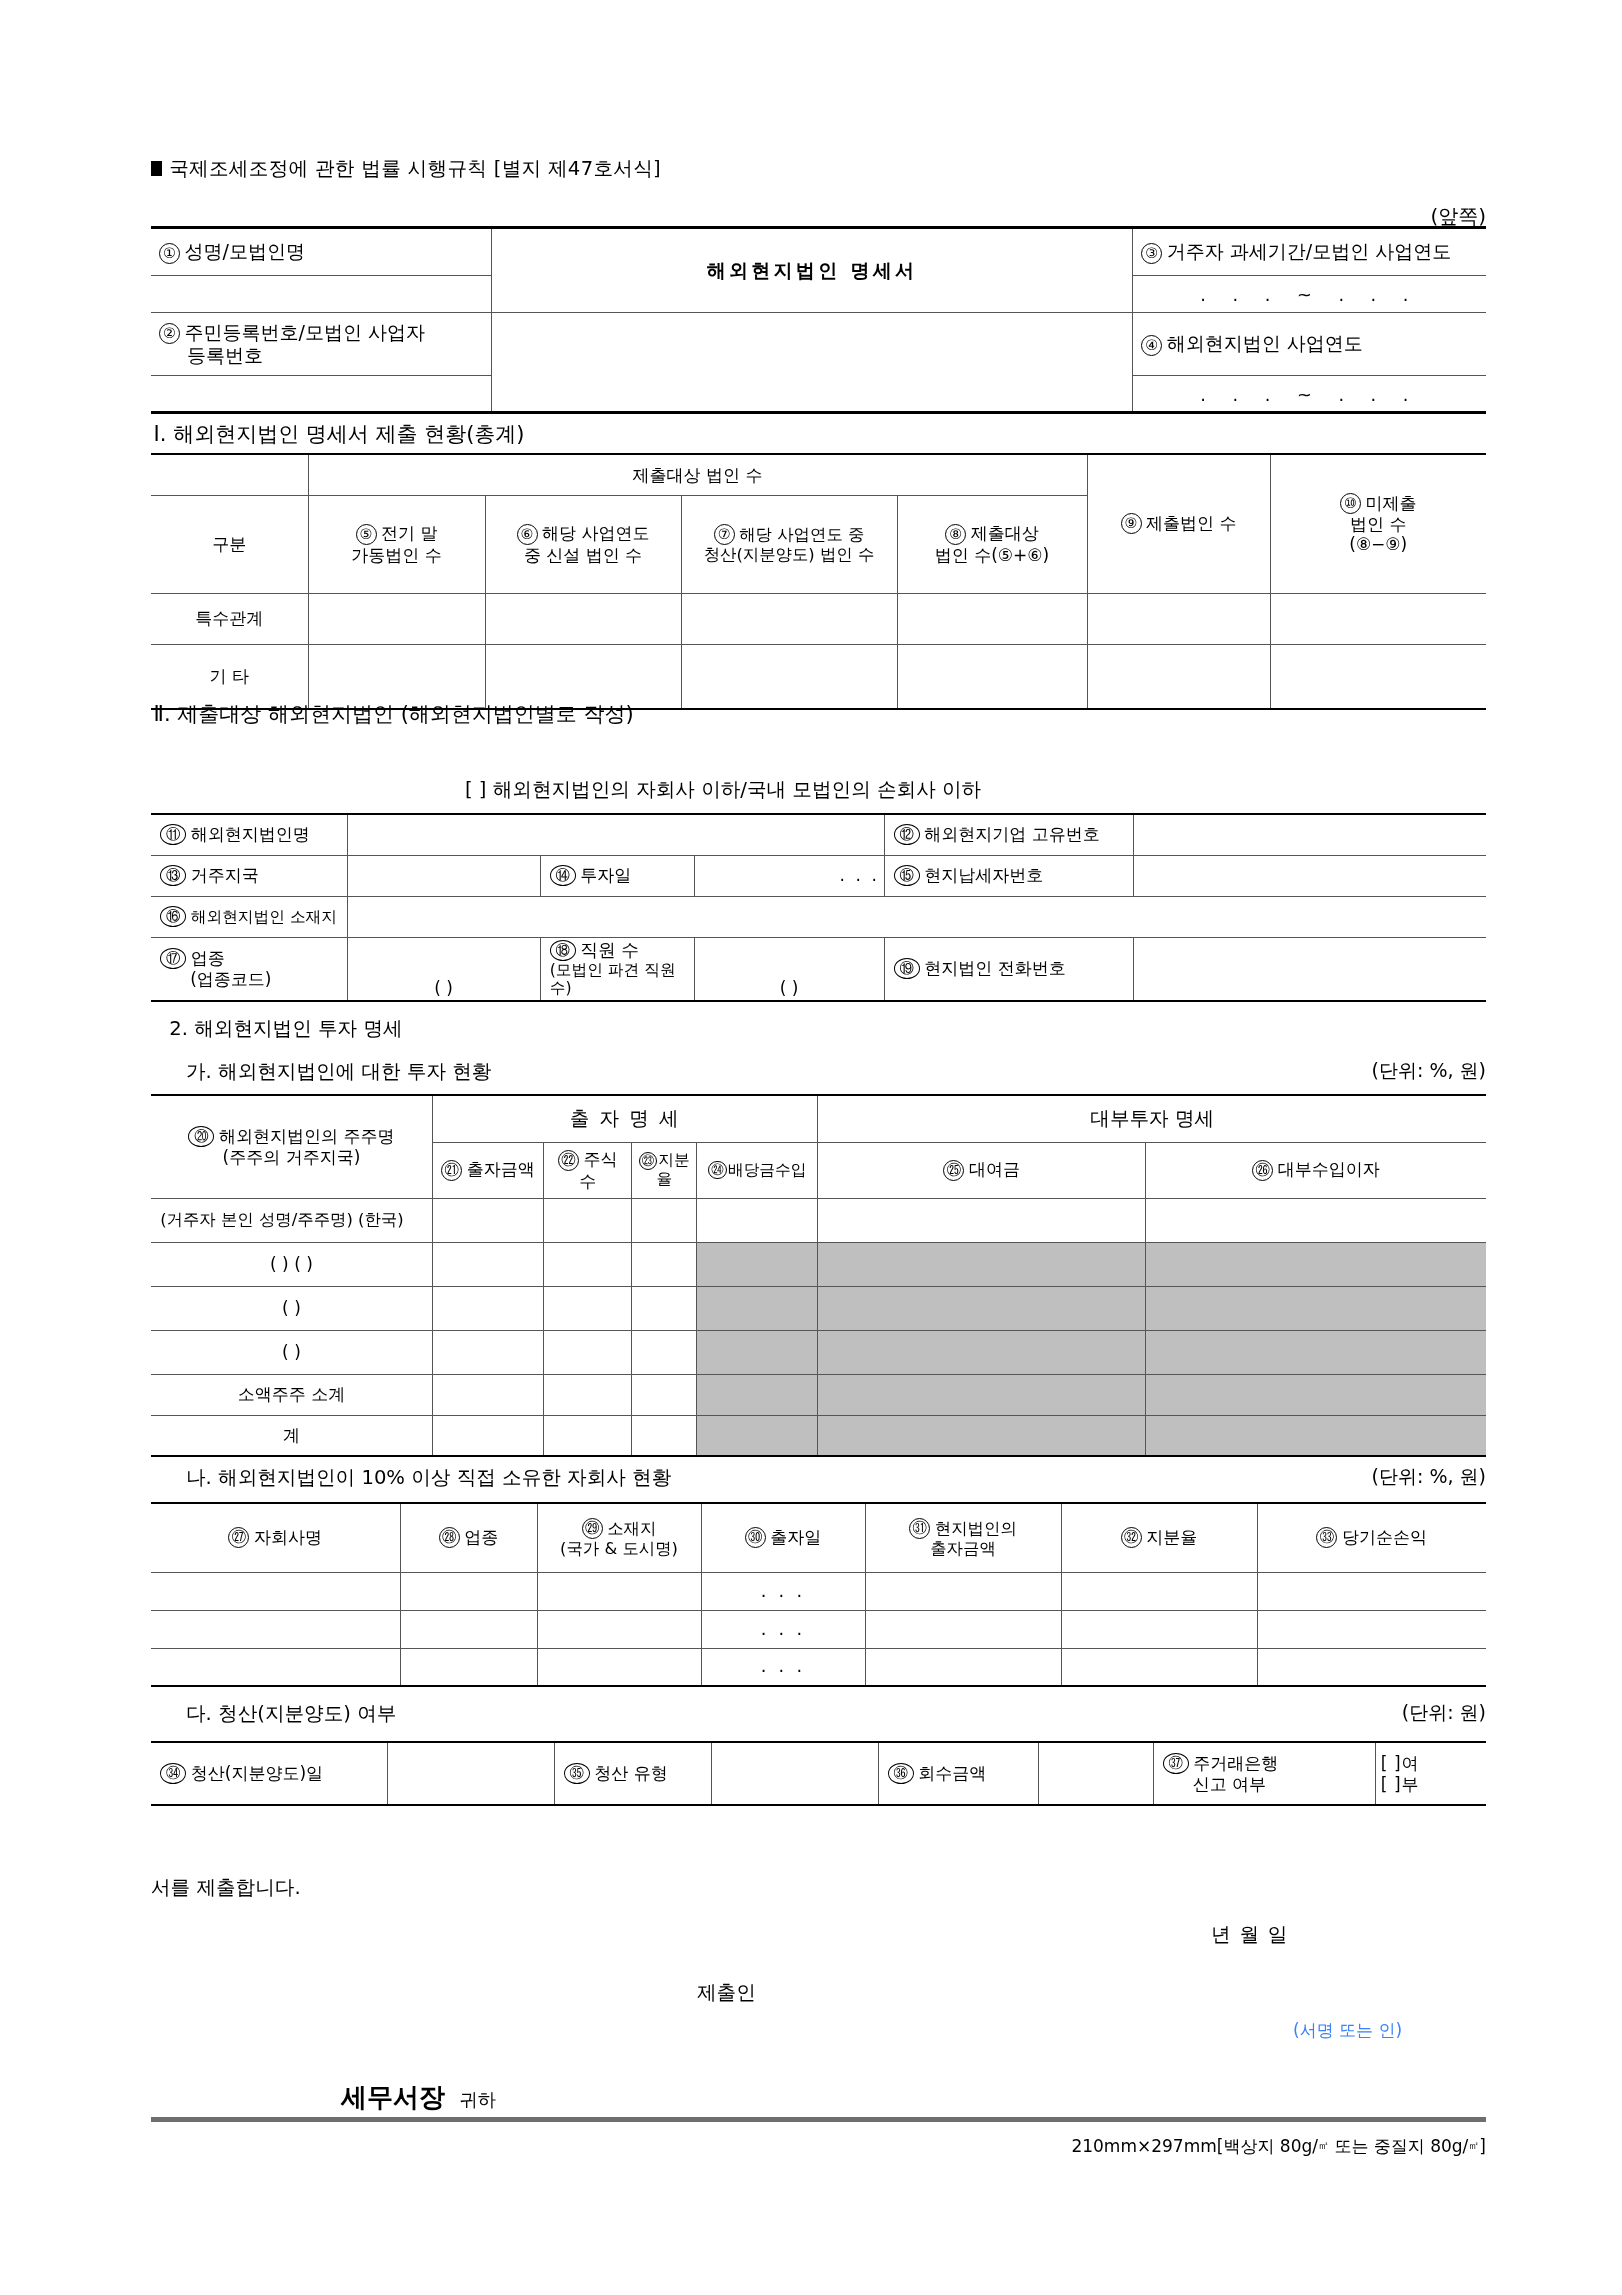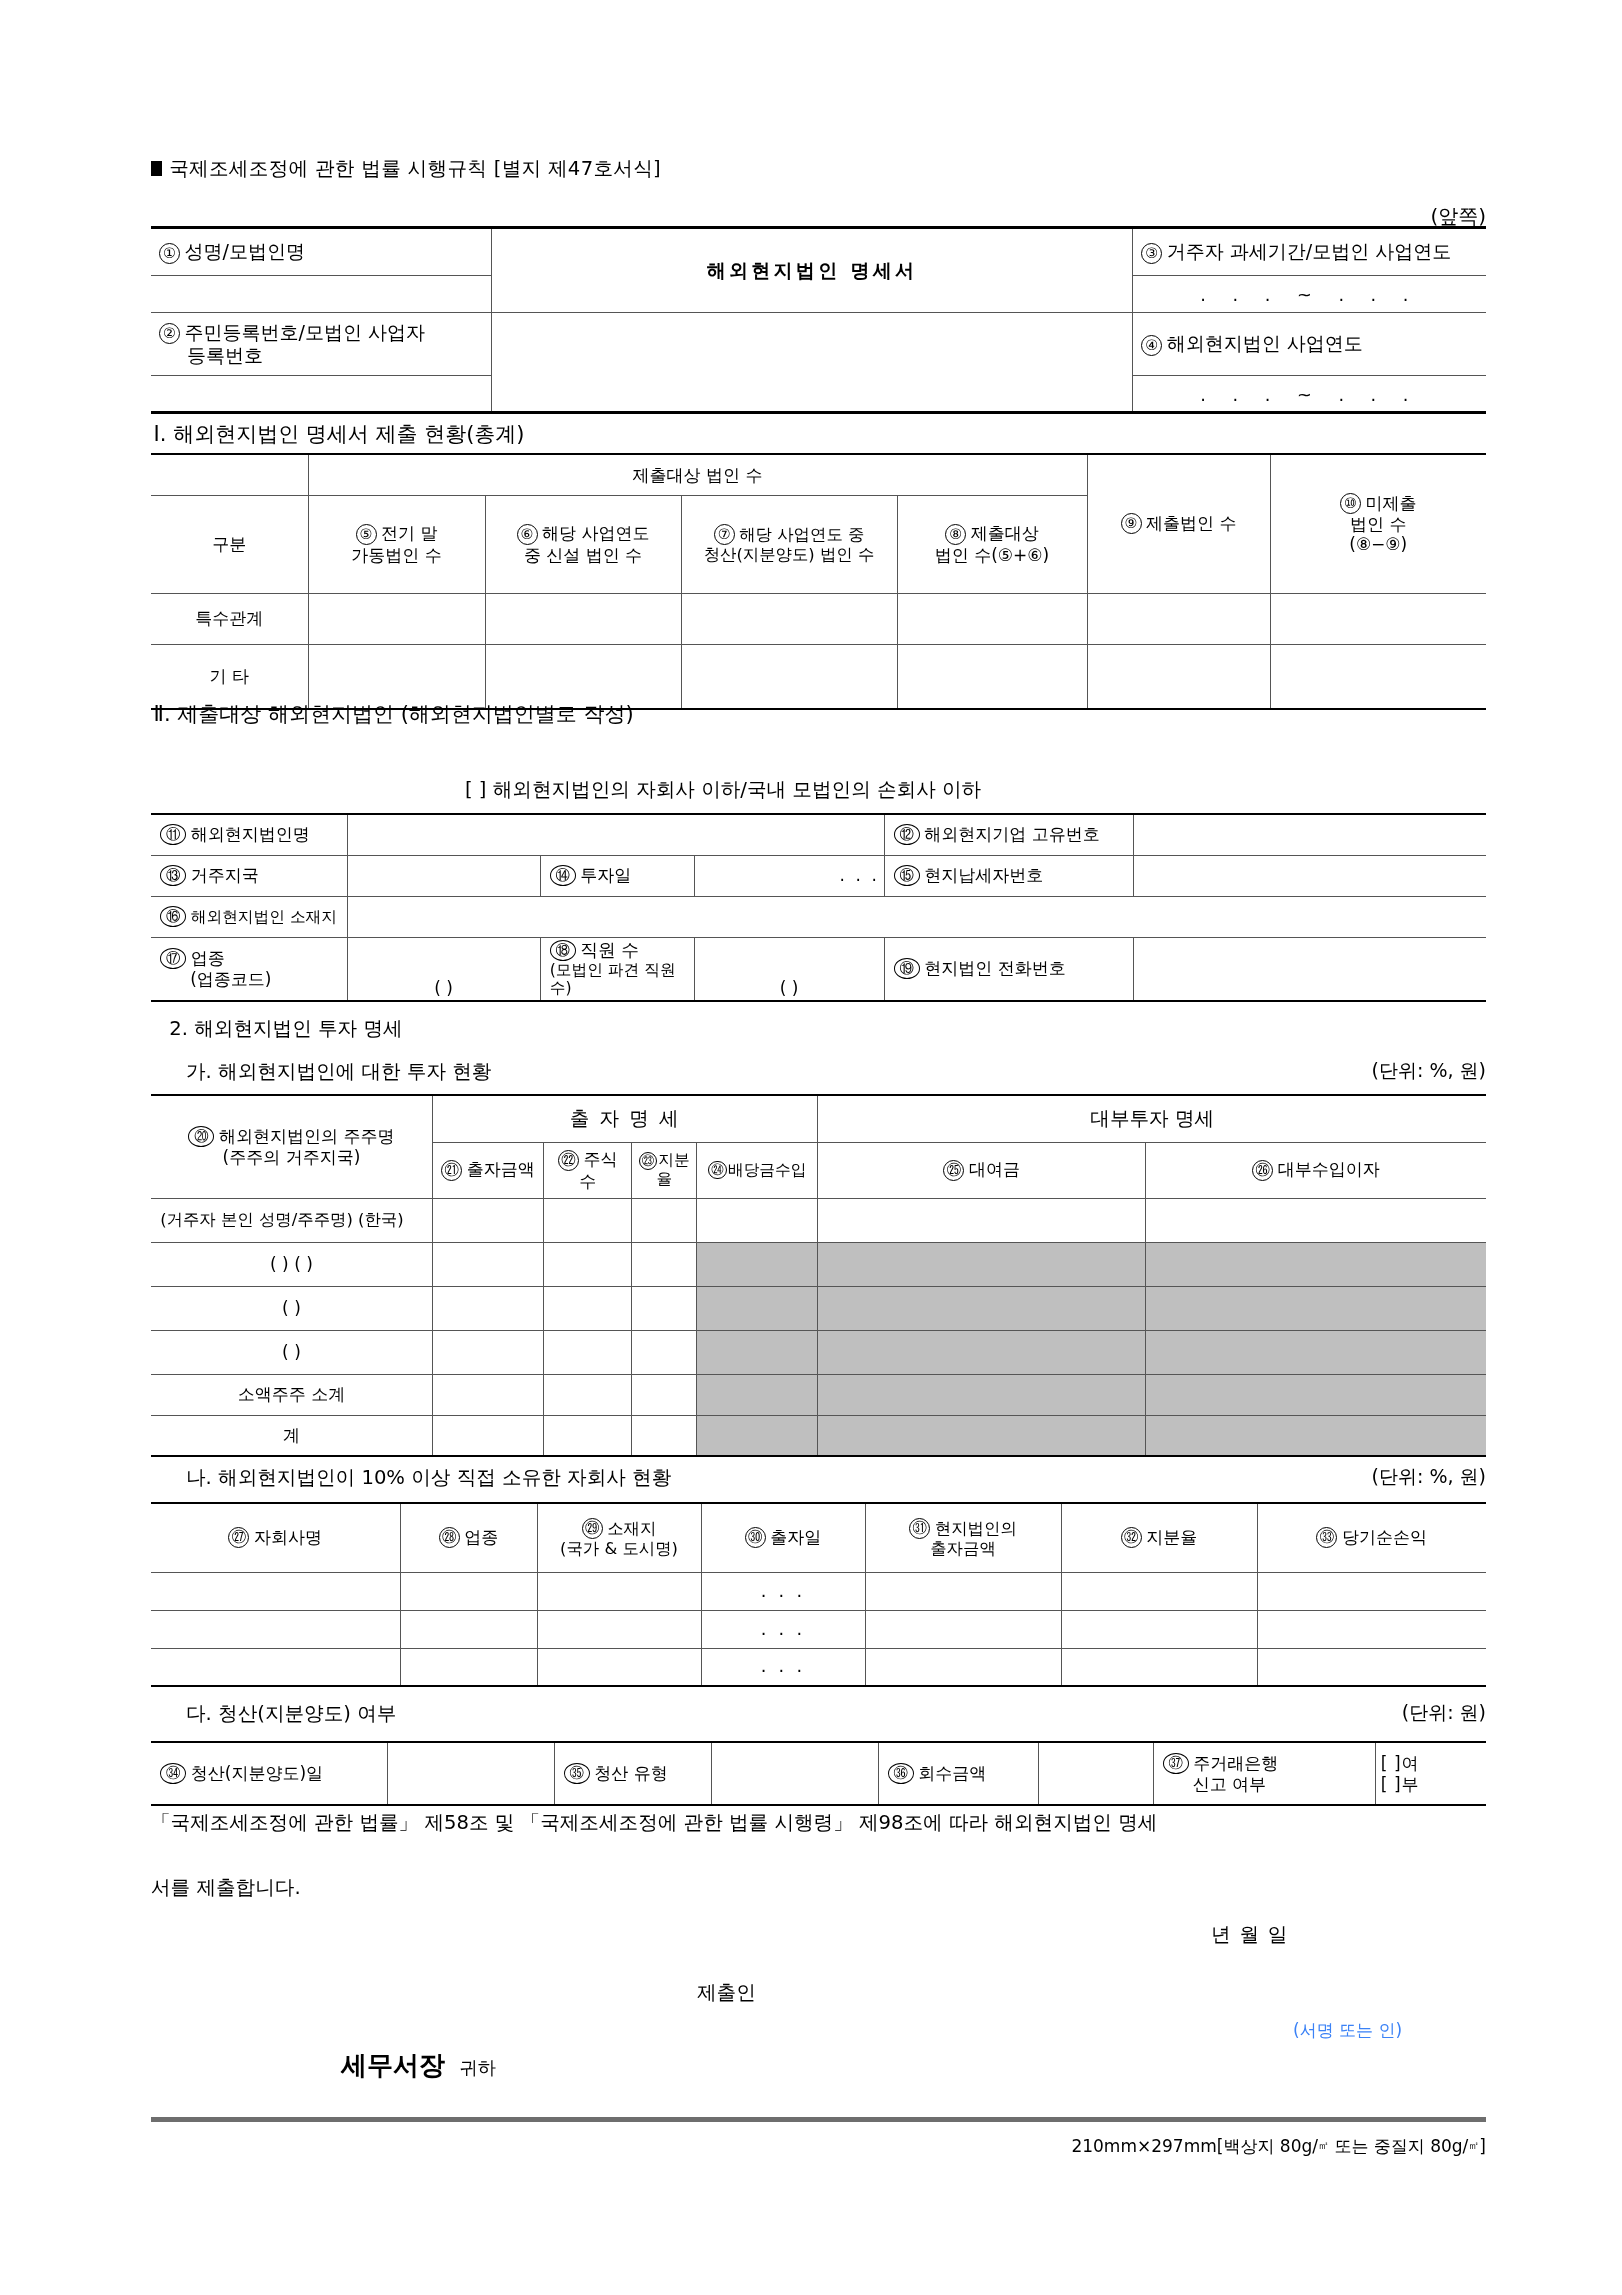--- a/index.html
+++ b/index.html
@@ -85,21 +85,21 @@
   table.grid.thick { border-top:2.6px solid #000; border-bottom:2.6px solid #000; }
   table.grid td.noL { border-left:none; }
   table.grid td.noR { border-right:none; }
   td.shaded { background:#bfbfbf; }
   .lft { text-align:left !important; padding-left:9.2px !important; }
 
   
   .stmt { position:absolute; font-size:19.6px; line-height:1.0; white-space:nowrap; }
   .signline { position:absolute; font-size:19.6px; white-space:nowrap; }
   .small-gray { position:absolute; font-size:17px; color:#3b82f6; white-space:nowrap; }
-  .bigsign { position:absolute; font-size:26px; font-weight:bold; white-space:nowrap; }
+  .bigsign { position:absolute; font-size:26px; font-weight:bold; white-space:nowrap;margin-top:32px; }
   .bigsign .sub { font-size:18.3px; font-weight:normal; margin-left:14.4px; }
 
   .footrule { position:absolute; left:0; width:1335px; height:4.6px; background:#6e6e6e; }
   .paperspec { position:absolute; right:0; font-size:17px; white-space:nowrap; }
   .paperspec sup { font-size:11px; vertical-align:3.3px; }
 
   .dots3 { letter-spacing:10.5px; font-size:17.7px; }
   .chk { letter-spacing:0.7px; }
 </style>
 </head>
@@ -489,21 +489,20 @@
         <span style="margin-left:30px">신고 여부</span>
       </td>
       <td class="noR" style="text-align:left;padding-left:5.2px">
         <span class="chk">[   ]여</span><br>
         <span class="chk">[   ]부</span>
       </td>
     </tr>
   </tbody>
     </table>
 
-  <div class="stmt" style="left:0; top:1813px;">「국제조세조정에 관한 법률」 제58조 및 「국제조세조정에 관한 법률 시행령」 제98조에 따라 해외현지법인 명세</div>
   <div class="stmt" style="left:0; top:1878px;">서를 제출합니다.</div>
 
   <div class="signline" style="left:1060px; top:1921px; letter-spacing:1.3px;">년        월        일</div>
 
   <div class="signline" style="left:546px; top:1979px;">제출인</div>
   <div class="small-gray" style="left:1142px; top:2019px;">(서명 또는 인)</div>
 
   <div class="bigsign" style="left:190px; top:2048px;">
     <span>세무서장</span><span class="sub">귀하</span>
   </div>

